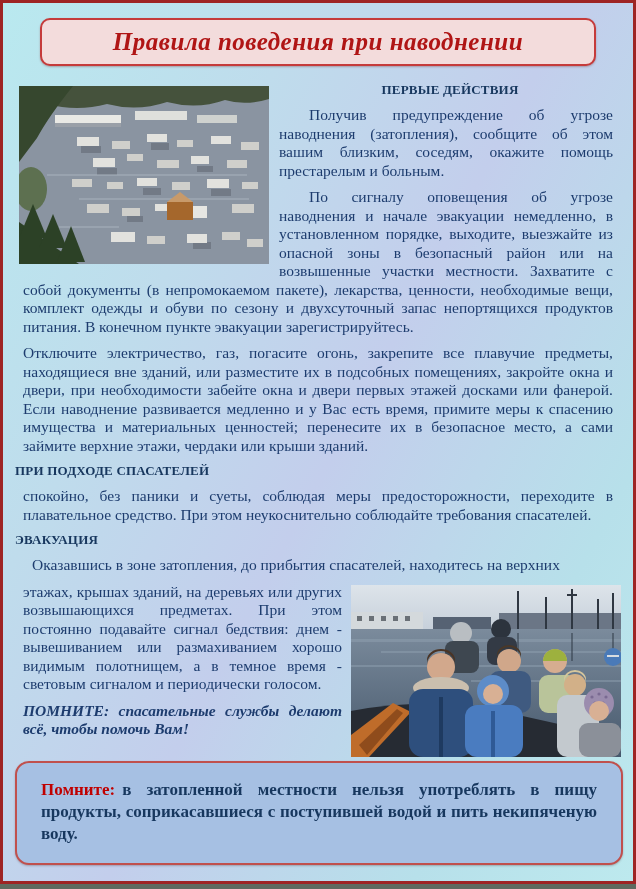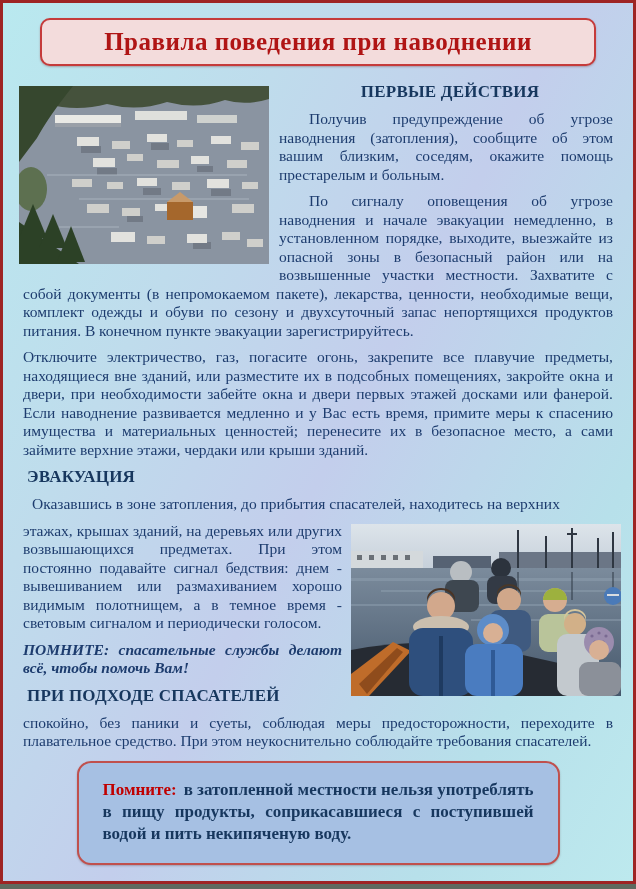--- a/index.html
+++ b/index.html
@@ -21,55 +21,56 @@
   }
   .title-box {
     width: 552px;
     margin: 3px auto 0 auto;
     background: #f3dcdc;
     border: 2px solid #c53b3b;
     border-radius: 10px;
     height: 44px;
     display: flex; align-items: center; justify-content: center;
     box-shadow: 0 1px 2px rgba(120,40,40,.35);
+    font-style: italic;
   }
   .title-box h1 {
     margin: 0;
     font-size: 25px;
     font-weight: bold;
     color: #b01515;
     letter-spacing: .5px;
     white-space: nowrap;
   }
   .content { margin-top: 16px; }
   section { margin: 0; }
   h2 {
-    margin: 8px 0 2px 12px;
-    font-size: 17px;
+    margin: 8px 0 2px 0;
+    font-size: 13px;
     color: #17375e;
     letter-spacing: .2px;
   }
   h2.centered { text-align: center; margin-top: 0; }
   p {
     margin: 8px;
     font-size: 15.5px;
     line-height: 18.5px;
     color: #1d3c6e;
     text-align: justify;
   }
   p.indent { text-indent: 30px; }
   p.indent-sm { text-indent: 9px; }
   p.reminder { font-weight: bold; font-style: italic; }
   .photo { display: block; }
   .photo-left  { float: left;  margin: 4px 10px 3px 4px; border: 0; }
   .photo-right { float: right; margin: 2px 0 4px 9px; }
   .note-box {
     clear: both;
     box-sizing: border-box;
-    width: 483px;
+    width: 608px;
     margin: 10px auto 0 auto;
     background: #a6c0e3;
     border: 2px solid #c0504d;
     border-radius: 14px;
     padding: 8px 16px 10px 16px;
     box-shadow: 0 1px 2px rgba(80,40,40,.3);
   }
   .note-box p {
     font-size: 17px;
     line-height: 22px;
@@ -156,20 +157,25 @@
         </g>
       </svg>
 
       <h2 class="centered">ПЕРВЫЕ ДЕЙСТВИЯ</h2>
       <p class="indent">Получив предупреждение об угрозе наводнения (затопления), сообщите об этом вашим близким, соседям, окажите помощь престарелым и больным.</p>
       <p class="indent">По сигналу оповещения об угрозе наводнения и начале эвакуации немедленно, в установленном порядке, выходите, выезжайте из опасной зоны в безопасный район или на возвышенные участки местности. Захватите с собой документы (в непромокаемом пакете), лекарства, ценности, необходимые вещи, комплект одежды и обуви по сезону и двухсуточный запас непортящихся продуктов питания. В конечном пункте эвакуации зарегистрируйтесь.</p>
     </section>
 
     <section style="clear:both;">
       <p>Отключите электричество, газ, погасите огонь, закрепите все плавучие предметы, находящиеся вне зданий, или разместите их в подсобных помещениях, закройте окна и двери, при необходимости забейте окна и двери первых этажей досками или фанерой. Если наводнение развивается медленно и у Вас есть время, примите меры к спасению имущества и материальных ценностей; перенесите их в безопасное место, а сами займите верхние этажи, чердаки или крыши зданий.</p>
+    </section>
+
+    <section>
+      <h2>ПРИ ПОДХОДЕ СПАСАТЕЛЕЙ</h2>
+      <p>спокойно, без паники и суеты, соблюдая меры предосторожности, переходите в плавательное средство. При этом неукоснительно соблюдайте требования спасателей.</p>
     </section>
 
     <section>
       <h2>ЭВАКУАЦИЯ</h2>
       <p class="indent-sm">Оказавшись в зоне затопления, до прибытия спасателей, находитесь на верхних</p>
 
       <svg class="photo photo-right" width="270" height="172" viewBox="0 0 270 172" xmlns="http://www.w3.org/2000/svg" role="img">
         <defs>
           <linearGradient id="sky2" x1="0" y1="0" x2="0" y2="1">
             <stop offset="0" stop-color="#dde4ea"></stop>
@@ -256,25 +262,20 @@
         <rect x="228" y="138" width="42" height="34" rx="9" fill="#8b9099"></rect>
 
         <circle cx="262" cy="72" r="9" fill="#4a7ab8"></circle>
         <rect x="256" y="70" width="12" height="2" fill="#d8dce0"></rect>
       </svg>
 
       <p>этажах, крышах зданий, на деревьях или других возвышающихся предметах. При этом постоянно подавайте сигнал бедствия: днем - вывешиванием или размахиванием хорошо видимым полотнищем, а в темное время - световым сигналом и периодически голосом.</p>
       <p class="reminder">ПОМНИТЕ: спасательные службы делают всё, чтобы помочь Вам!</p>
     </section>
 
-    <section>
-      <h2>ПРИ ПОДХОДЕ СПАСАТЕЛЕЙ</h2>
-      <p>спокойно, без паники и суеты, соблюдая меры предосторожности, переходите в плавательное средство. При этом неукоснительно соблюдайте требования спасателей.</p>
-    </section>
-
     <div class="note-box">
       <p>
         <span class="note-lead">Помните:</span><span>в затопленной местности нельзя употреблять в пищу продукты, соприкасавшиеся с поступившей водой и пить некипяченую воду.</span>
       </p>
     </div>
 
   </div>
 </div>
 
 </body></html>

